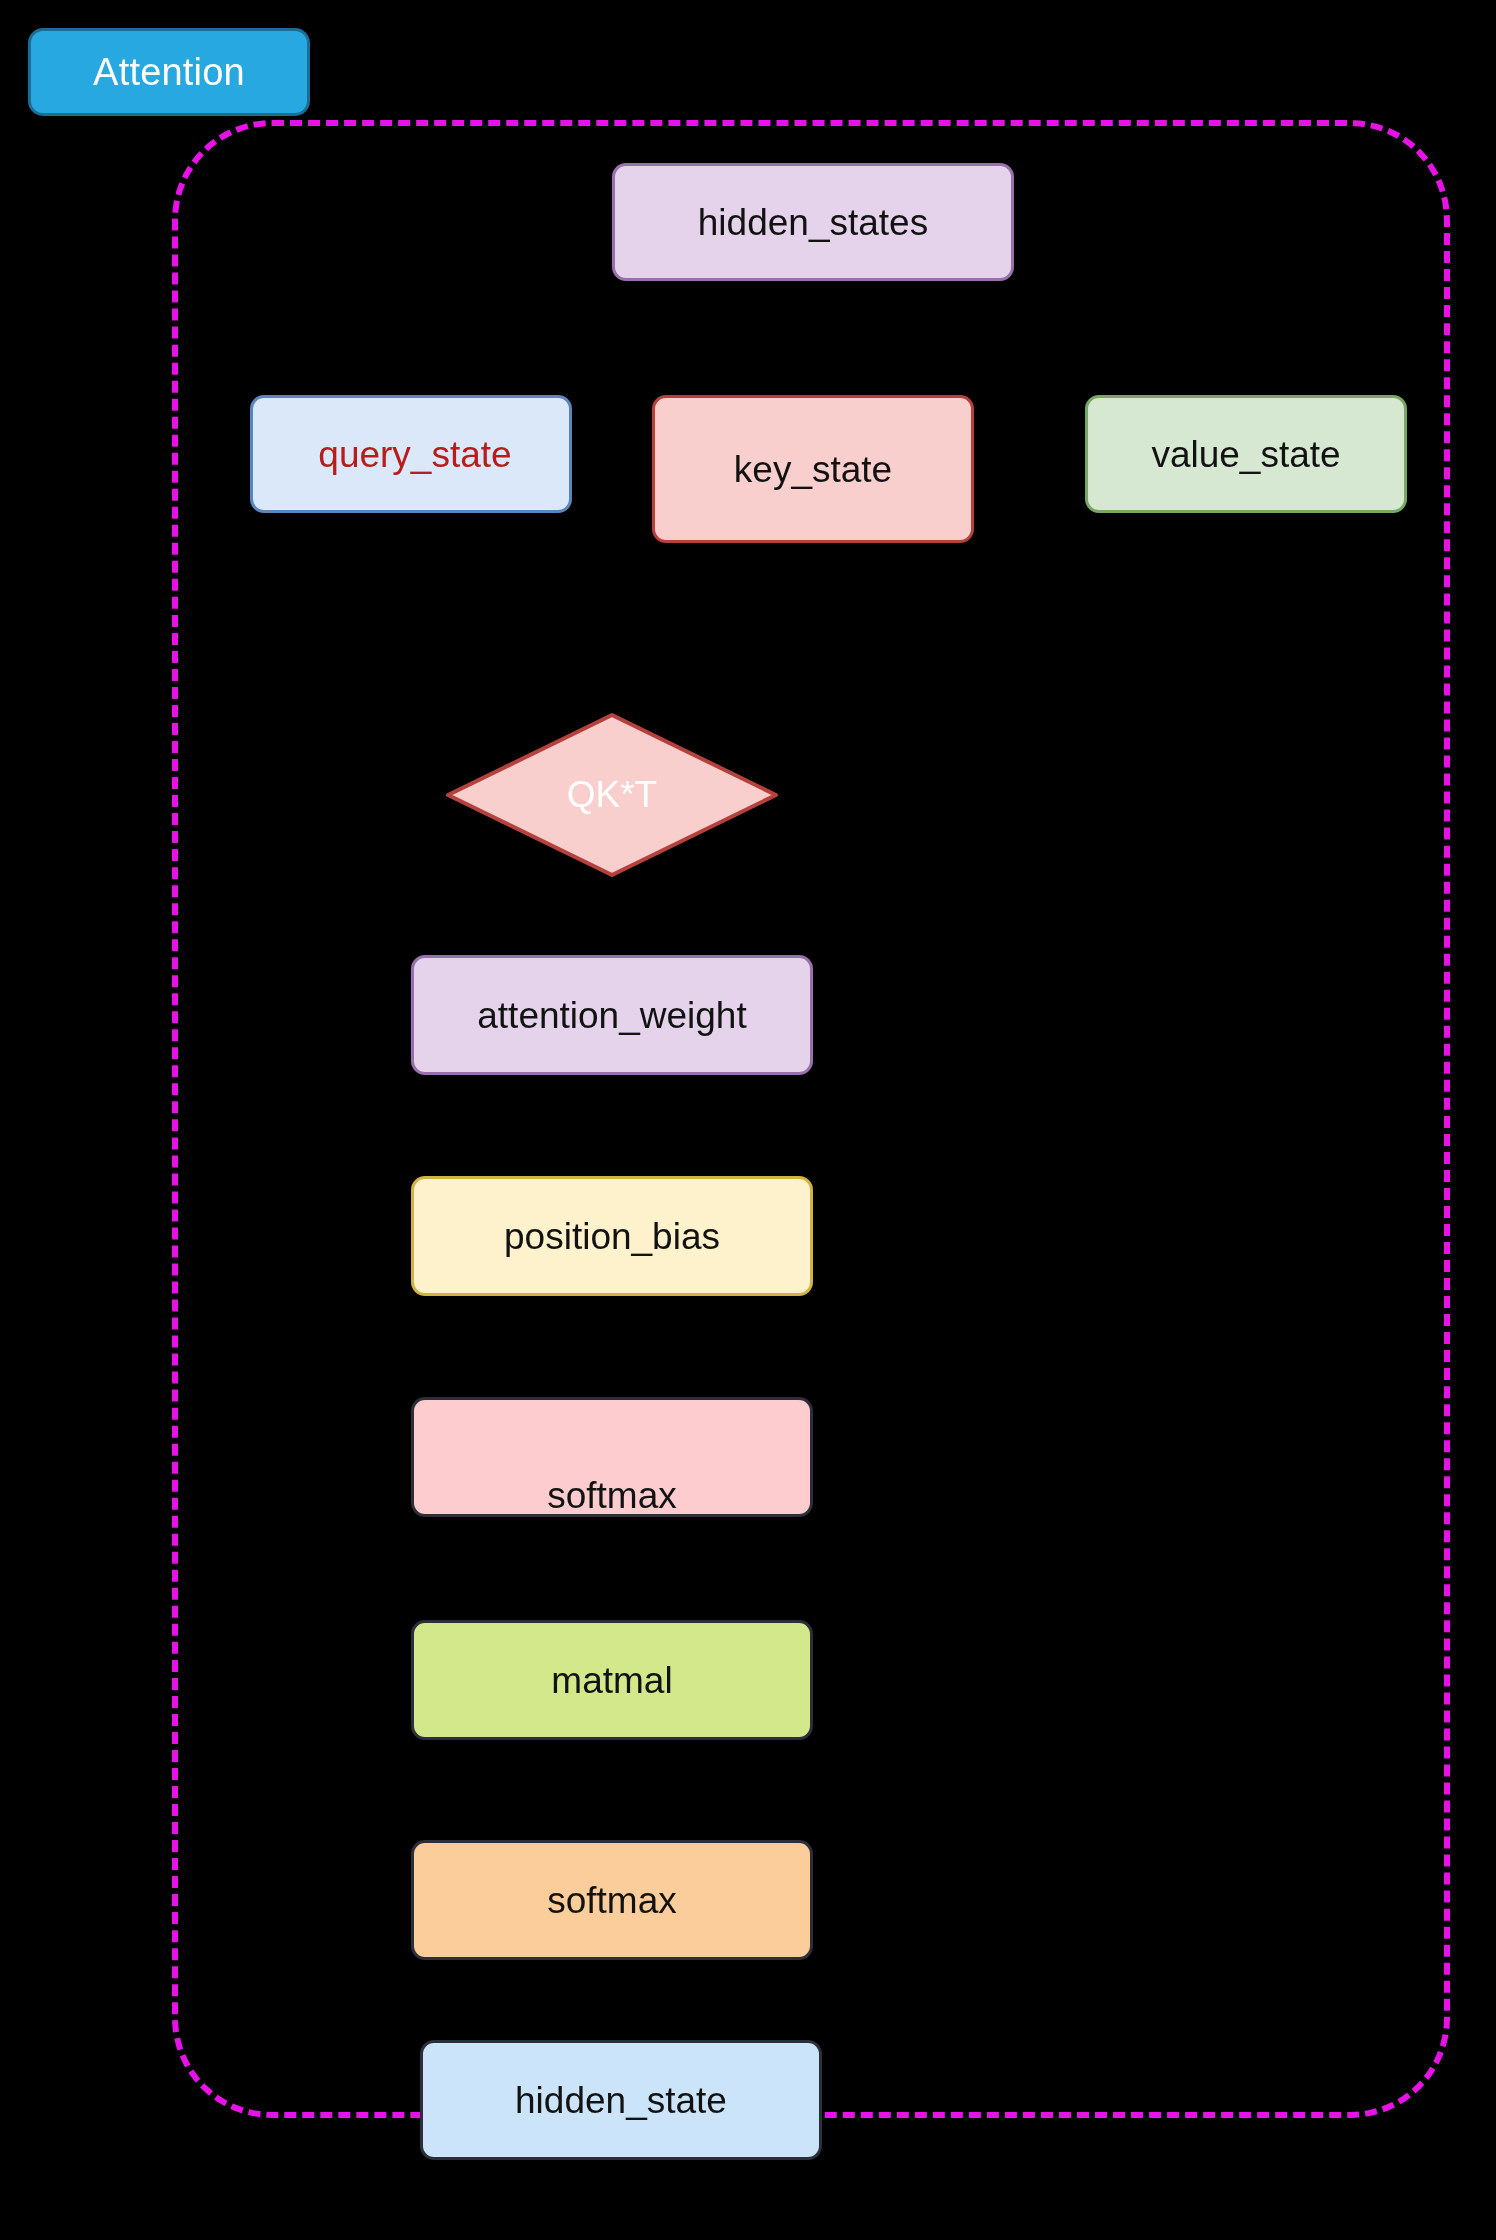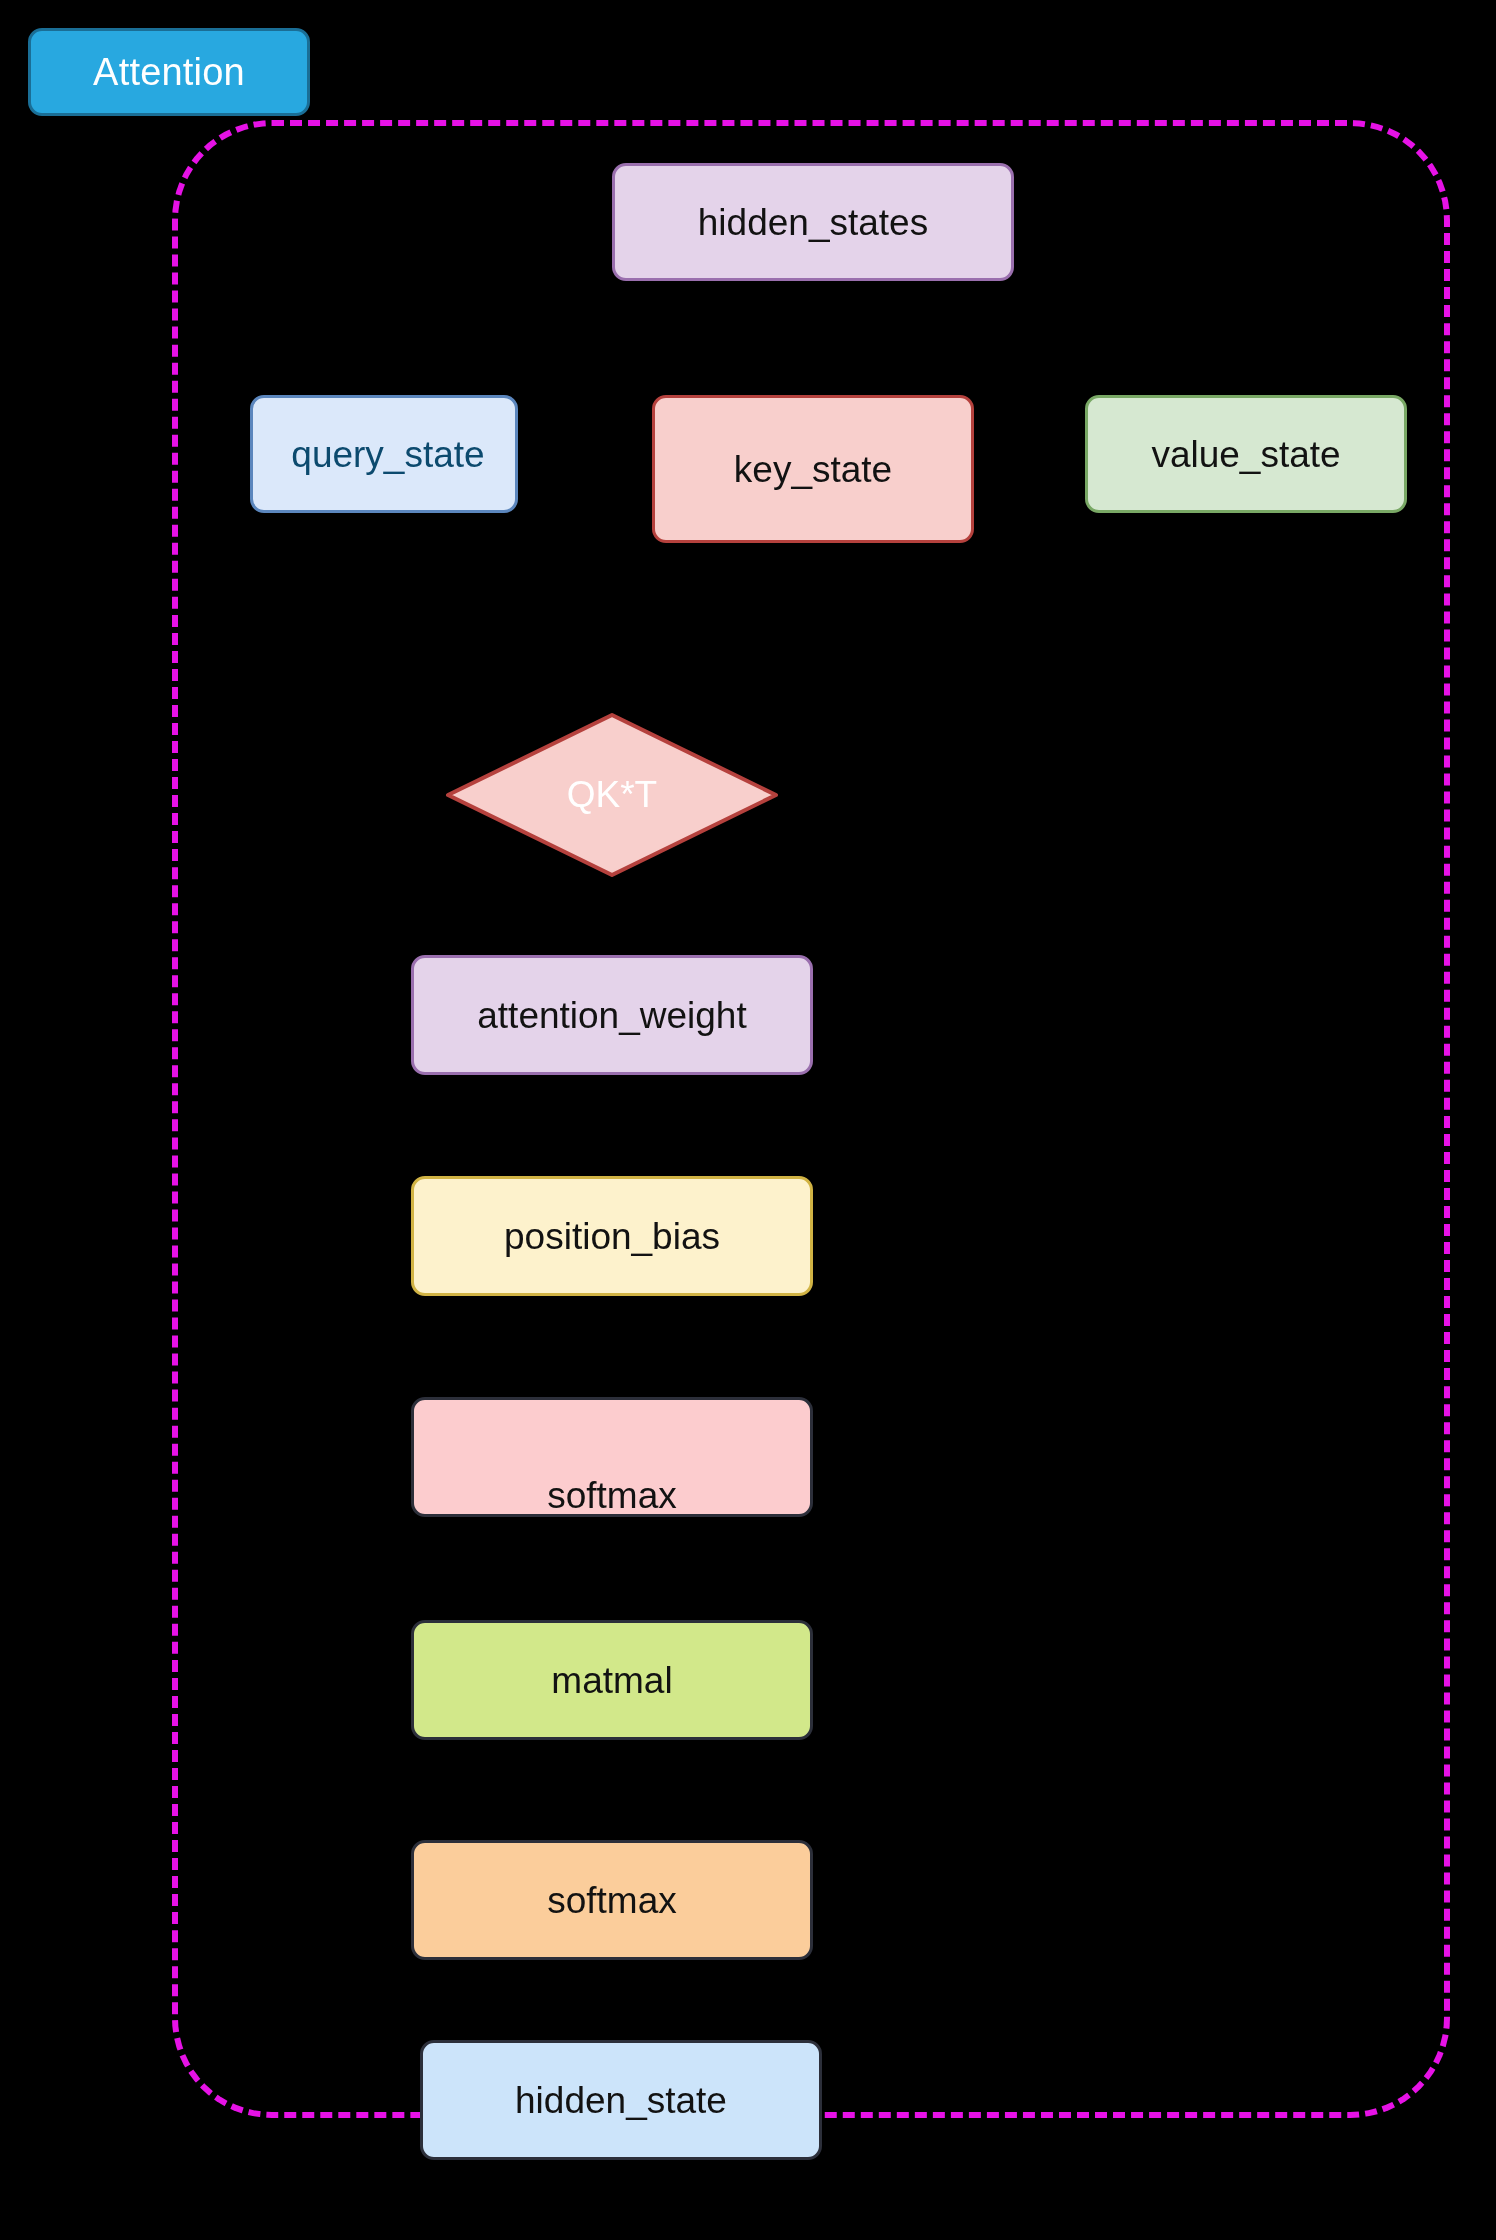--- a/index.html
+++ b/index.html
@@ -85,29 +85,29 @@
     font-size: 37px;
     color: #121212;
     white-space: nowrap;
   }
 </style>
 </head>
 <body style="background: rgb(0, 0, 0);">
 
 <div class="subgraph-container" style="border-color: rgb(230, 18, 230); border-style: dashed;"></div>
 
-<div class="subgraph-title" style="background: rgb(40, 168, 224); border-color: rgb(26, 110, 150); color: rgb(255, 255, 255);">
+<div class="subgraph-title" style="background: rgb(40, 168, 224); border-color: rgb(26, 110, 150); color: rgb(255, 255, 255); border-radius: 15px;">
   <span>Attention</span>
 </div>
 
 <div class="node" id="n-hidden_states" style="left: 612px; top: 163px; width: 402px; height: 118px; background: rgb(228, 211, 234); border-color: rgb(154, 111, 174); color: rgb(18, 18, 18);">
   <span>hidden_states</span>
 </div>
 
-<div class="node" id="n-query_state" style="left: 250px; top: 395px; width: 268px; height: 118px; background: rgb(219, 232, 250); border-color: rgb(91, 134, 189); color: #0c4a6e; padding-left: 8px;">
+<div class="node" id="n-query_state" style="left: 250px; top: 395px; width: 322px; height: 118px; background: rgb(219, 232, 250); border-color: rgb(91, 134, 189); color: #b91c1c; padding-left: 8px;">
   <span>query_state</span>
 </div>
 
 <div class="node" id="n-key_state" style="left: 652px; top: 395px; width: 322px; height: 148px; background: rgb(248, 207, 204); border-color: rgb(181, 65, 61); color: rgb(18, 18, 18);">
   <span>key_state</span>
 </div>
 
 <div class="node" id="n-value_state" style="left: 1053px; top: 395px; width: 322px; height: 118px; background: rgb(214, 232, 209); border-color: rgb(121, 168, 101); color: rgb(18, 18, 18); margin-left: 32px;">
   <span>value_state</span>
 </div>

